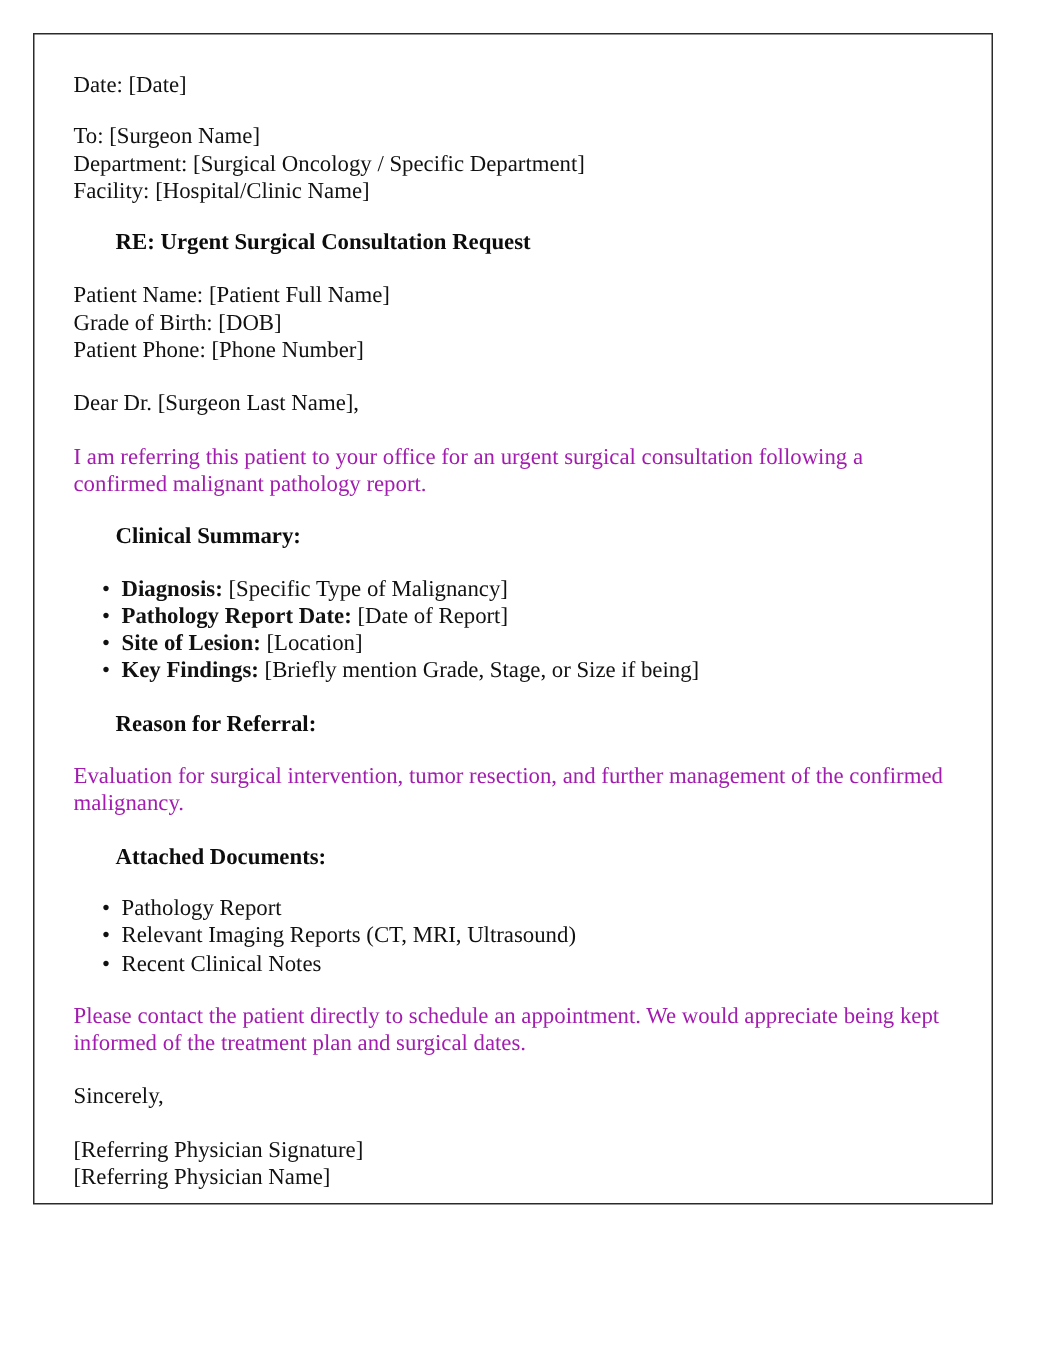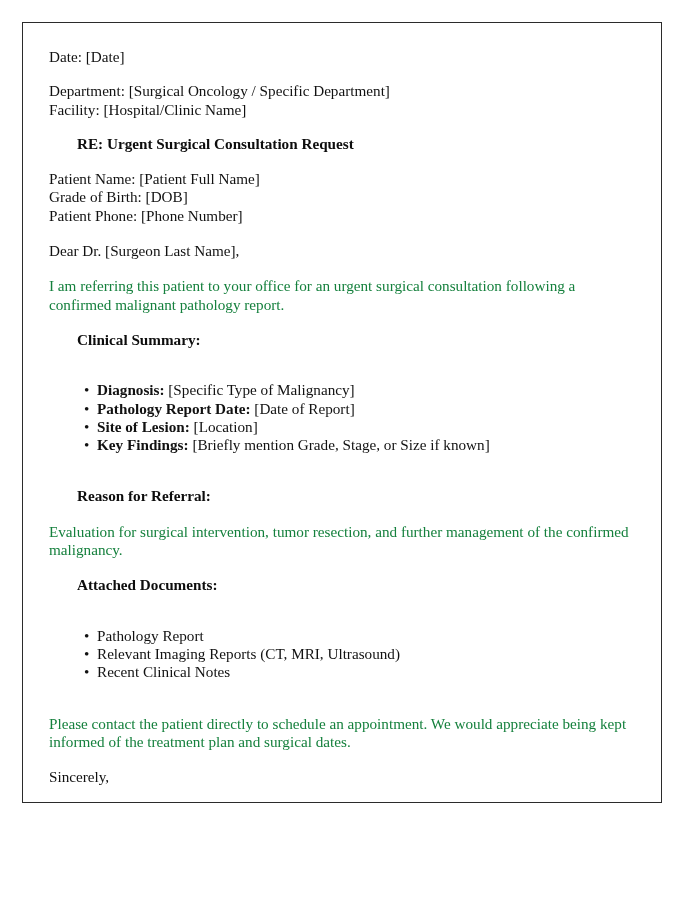--- a/index.html
+++ b/index.html
@@ -38,37 +38,37 @@
   .line {
     font-size: 15.2px;
     line-height: 18.3px;
     color: #111111;
     white-space: pre-wrap;
   }
 
   .para {
     font-size: 15.2px;
     line-height: 18.3px;
-    color: #15803d;
+    color: #a21caf;
   }
 
   .gap-sm { height: 16px; }
   .gap-md { height: 17px; }
 
   .heading {
     font-size: 15.2px;
     line-height: 18.3px;
     font-weight: bold;
     color: #0d0d0d;
     margin-left: 28px;
   }
 
   ul.bullets {
     list-style: none;
-    margin: 16px;
+    margin: 0;
     padding: 0;
   }
   ul.bullets li {
     position: relative;
     padding-left: 32px;
     font-size: 15.2px;
     line-height: 18.3px;
     color: #111111;
   }
   ul.bullets li::before {
@@ -88,20 +88,21 @@
 <body>
 
 <div id="page-frame">
   <div id="doc-body">
 
     <div class="line">Date: [Date]</div>
 
     <div class="gap-sm"></div>
 
     <div>
+      <div class="line">To: [Surgeon Name]</div>
       <div class="line">Department: [Surgical Oncology / Specific Department]</div>
       <div class="line">Facility: [Hospital/Clinic Name]</div>
     </div>
 
     <div class="gap-sm"></div>
 
     <div class="heading">RE: Urgent Surgical Consultation Request</div>
 
     <div class="gap-md"></div>
 
@@ -122,21 +123,21 @@
     <div class="gap-md"></div>
 
     <div class="heading">Clinical Summary:</div>
 
     <div class="gap-sm"></div>
 
     <ul class="bullets">
       <li><span class="b-label">Diagnosis:</span> <span>[Specific Type of Malignancy]</span></li>
       <li><span class="b-label">Pathology Report Date:</span> <span>[Date of Report]</span></li>
       <li><span class="b-label">Site of Lesion:</span> <span>[Location]</span></li>
-      <li><span class="b-label">Key Findings:</span> <span>[Briefly mention Grade, Stage, or Size if known]</span></li>
+      <li><span class="b-label">Key Findings:</span> <span>[Briefly mention Grade, Stage, or Size if being]</span></li>
     </ul>
 
     <div class="gap-md"></div>
 
     <div class="heading">Reason for Referral:</div>
 
     <div class="gap-md"></div>
 
     <div class="para">Evaluation for surgical intervention, tumor resection, and further management of the confirmed malignancy.</div>
 

